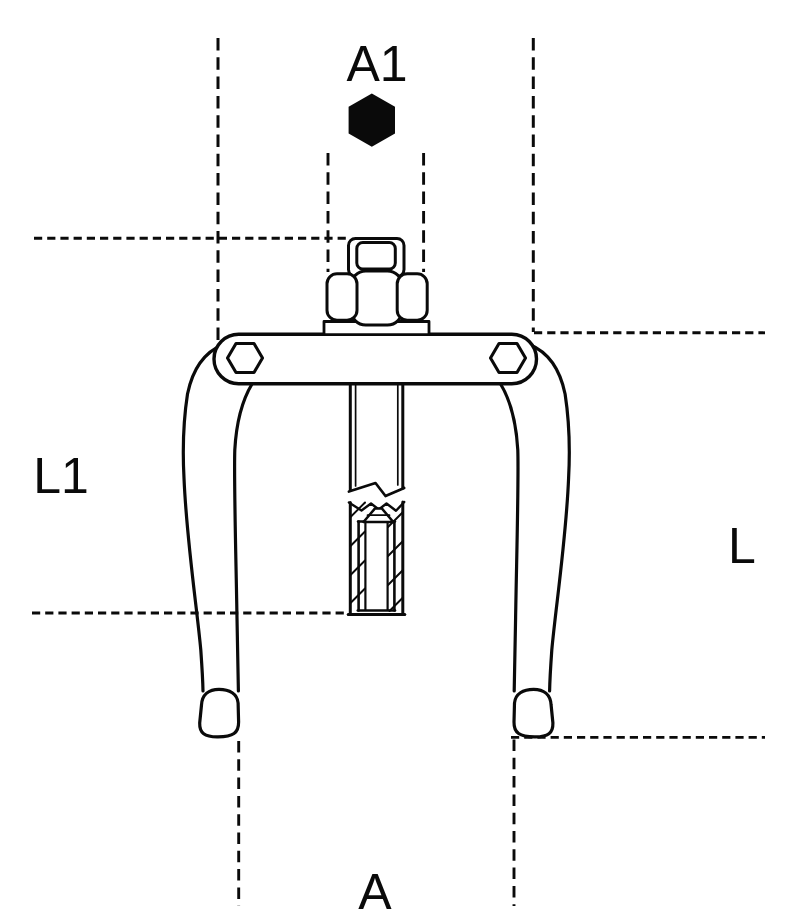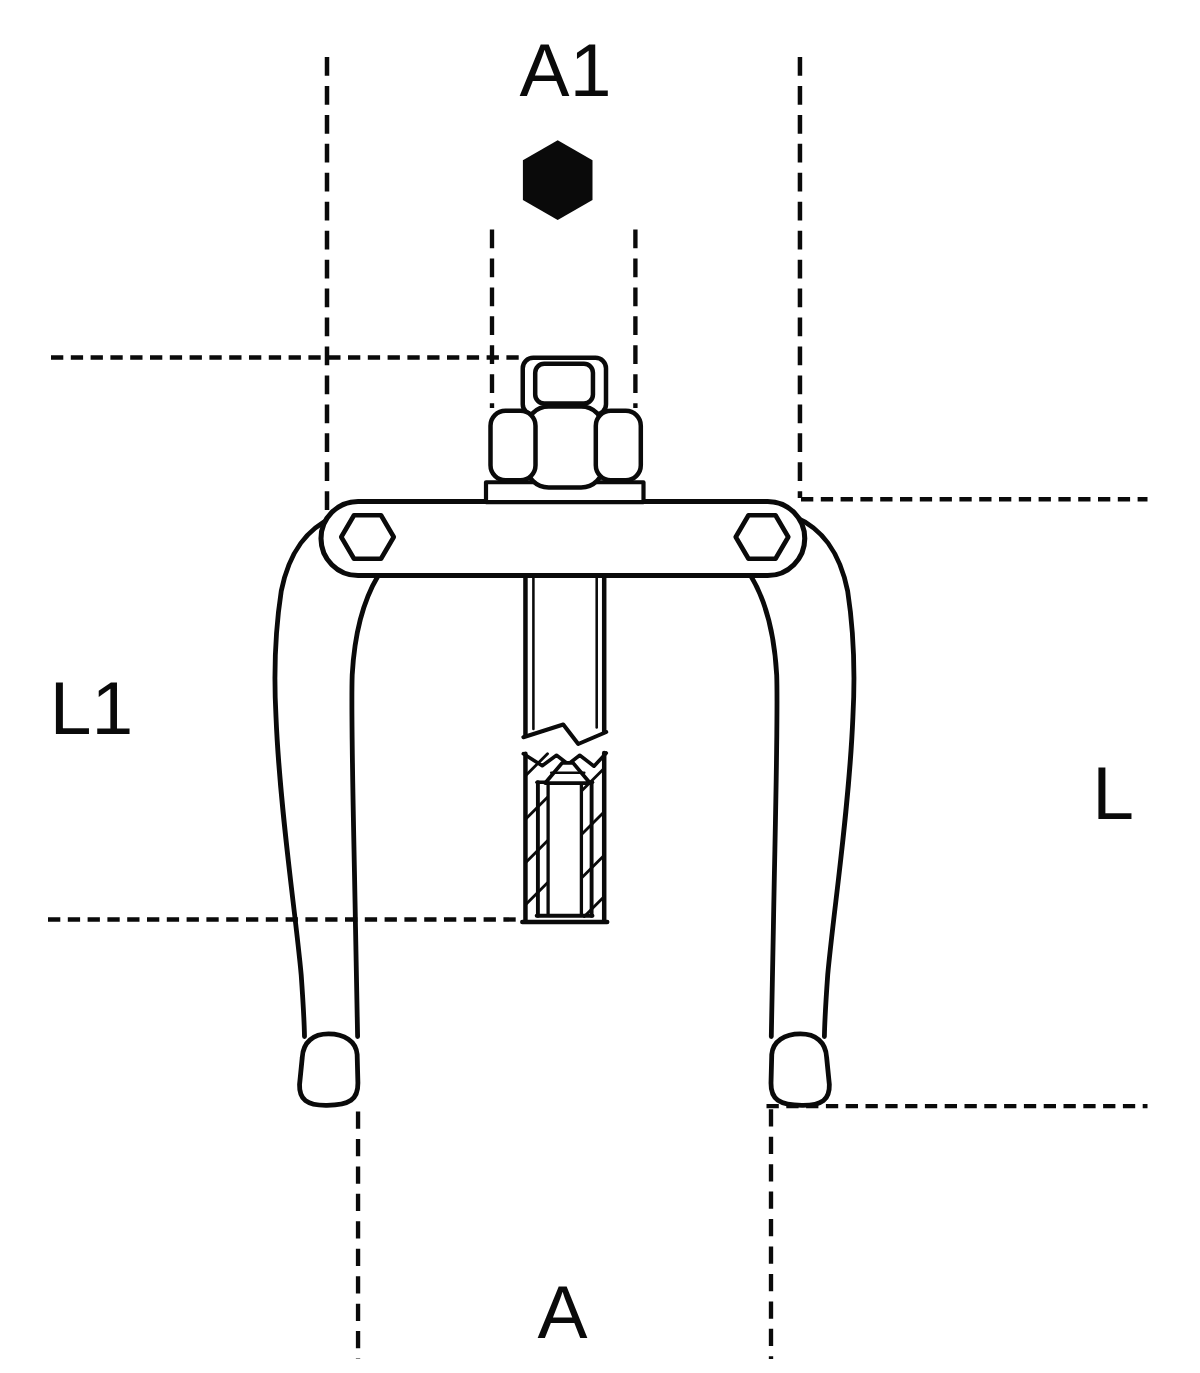--- a/index.html
+++ b/index.html
@@ -23,23 +23,24 @@
   .dim-label {
     position: absolute;
     transform: translate(-50%, -50%);
     font-family: "Liberation Sans", sans-serif;
     font-size: 50px;
     font-weight: 400;
     line-height: 1;
     color: #0a0a0a;
     white-space: nowrap;
     user-select: none;
+    margin-top: 17px;
   }
   .dim-label.a1 { left: 377px; top: 47px; }
-  .dim-label.l1 { left: 61px;  top: 472px; }
+  .dim-label.l1 { left: 61px;  top: 459px; }
   .dim-label.l  { left: 742px; top: 529px; }
   .dim-label.a  { left: 375px; top: 875px; }
 </style>
 </head>
 <body>
 
 <div class="canvas">
 
   <svg class="drawing" width="800" height="915" viewBox="0 0 800 915" fill="none" stroke="#0a0a0a" stroke-linecap="round" stroke-linejoin="round">
 

